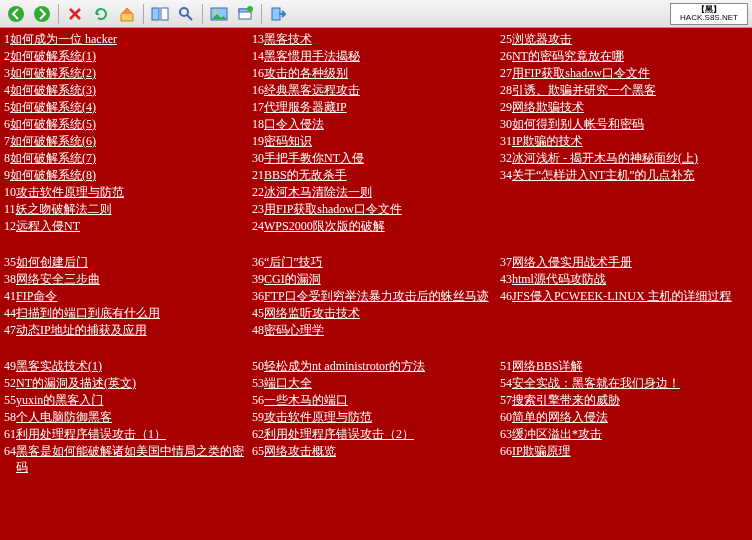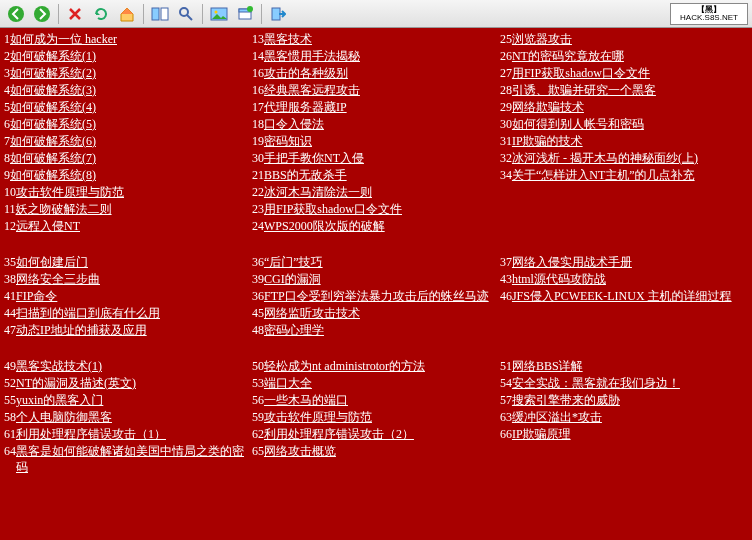--- a/index.html
+++ b/index.html
@@ -416,20 +416,24 @@
       </div>
       <div class="entry">
         <span class="num">54</span>
         <a class="lnk">安全实战：黑客就在我们身边！</a>
       </div>
       <div class="entry">
         <span class="num">57</span>
         <a class="lnk">搜索引擎带来的威胁</a>
       </div>
       <div class="entry">
+        <span class="num">60</span>
+        <a class="lnk">简单的网络入侵法</a>
+      </div>
+      <div class="entry">
         <span class="num">63</span>
         <a class="lnk">缓冲区溢出*攻击</a>
       </div>
       <div class="entry">
         <span class="num">66</span>
         <a class="lnk">IP欺骗原理</a>
       </div>
     </div>
   </div>
 

